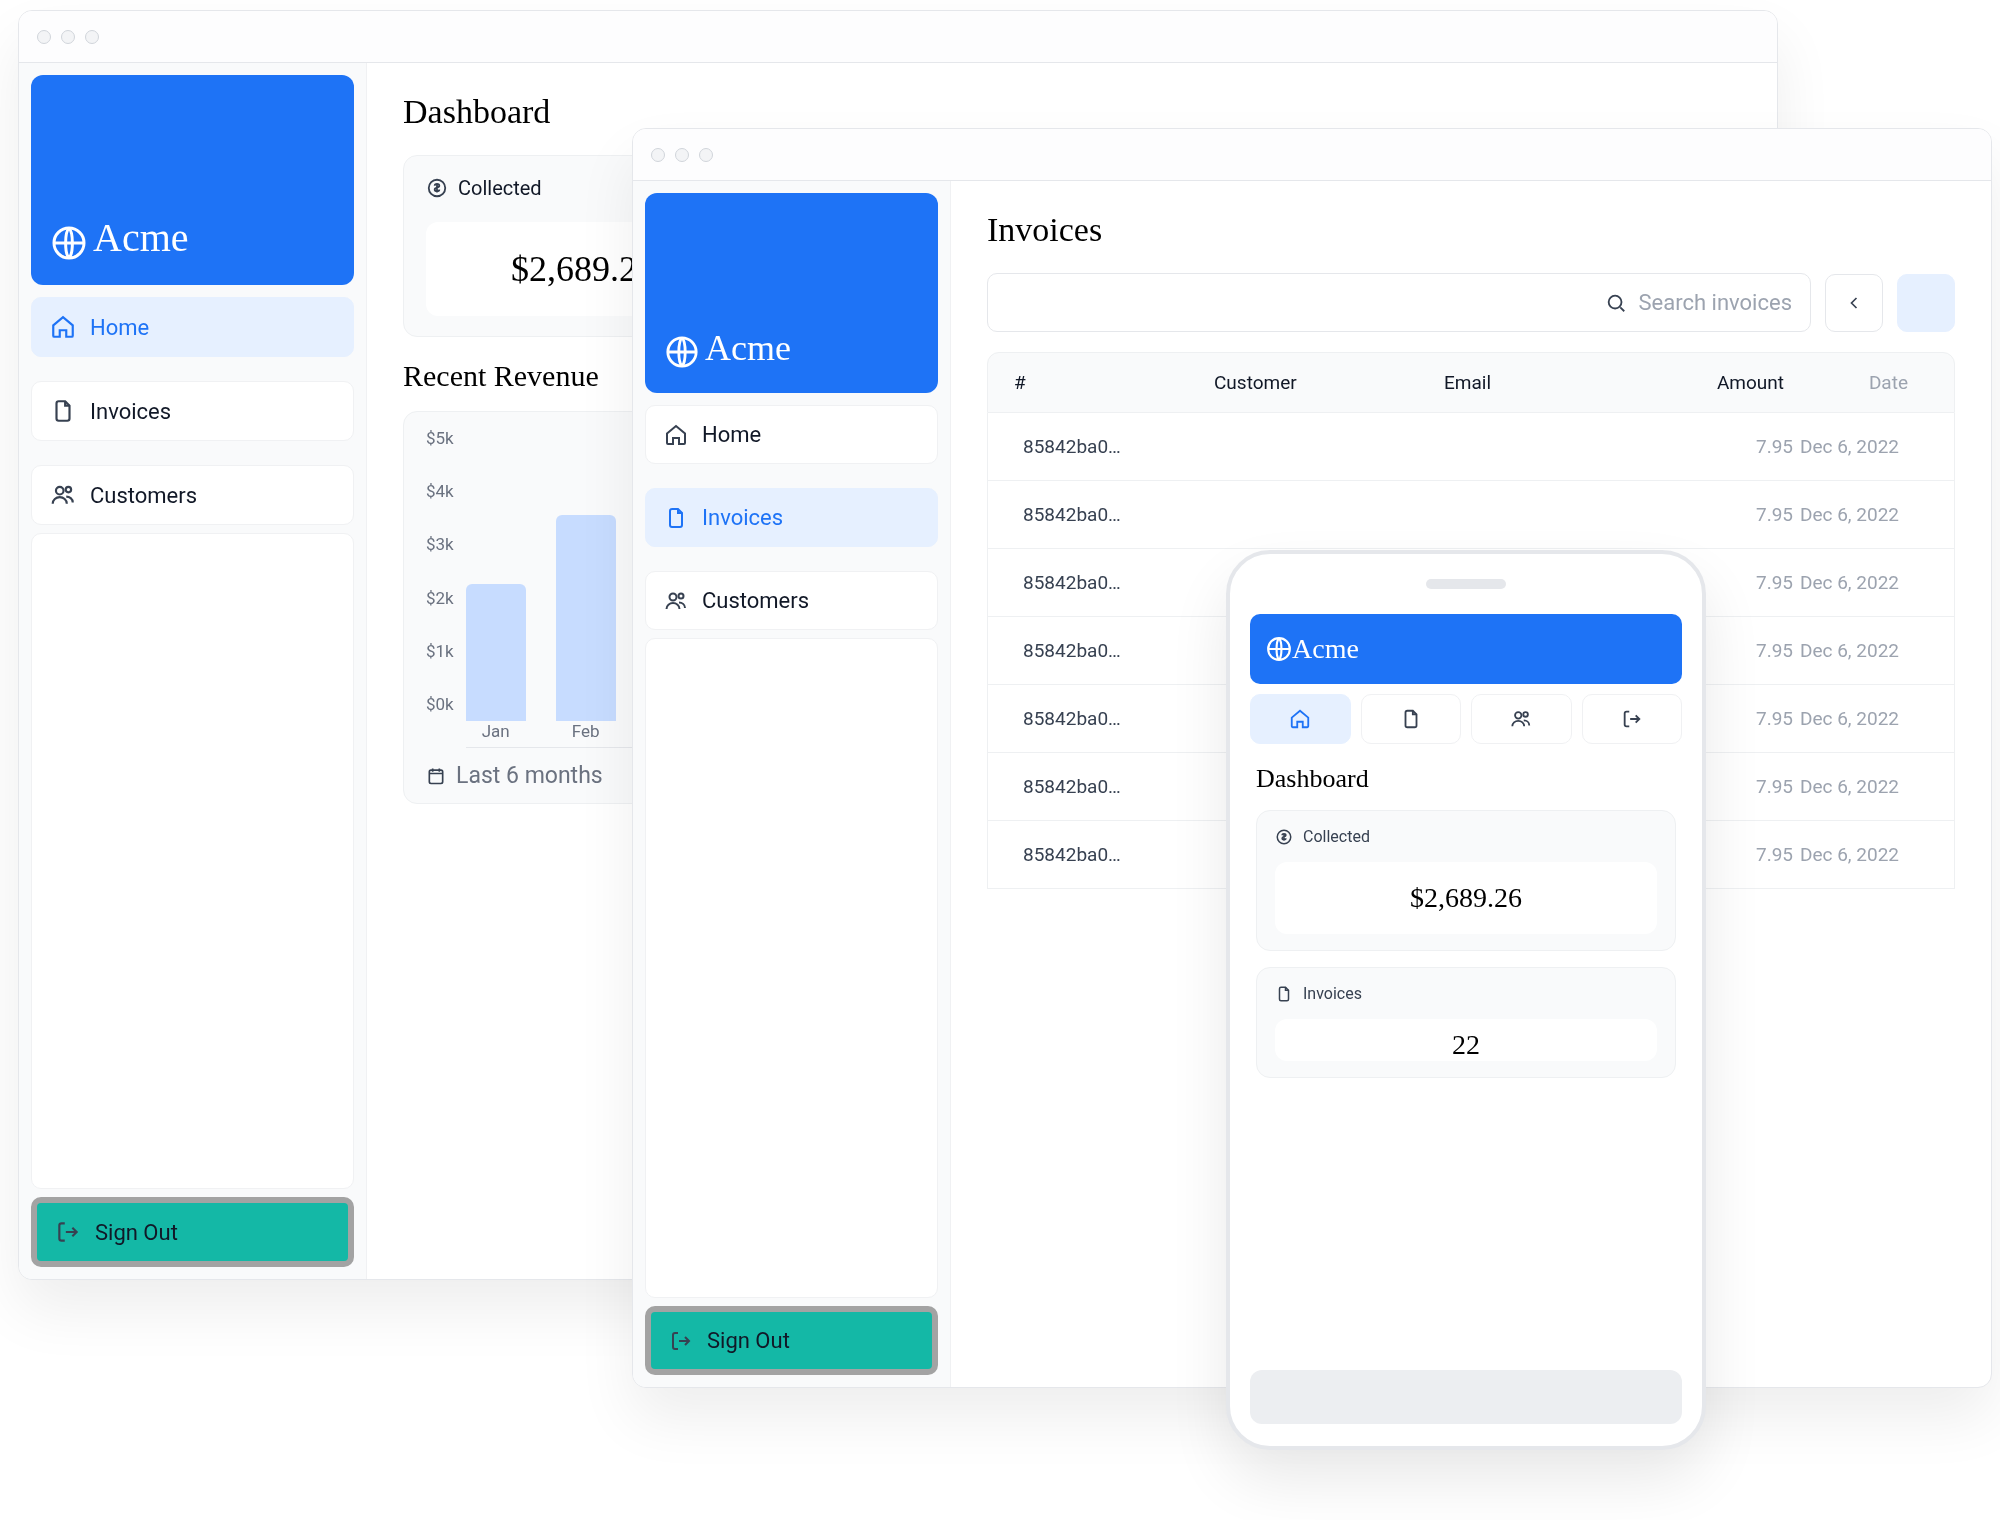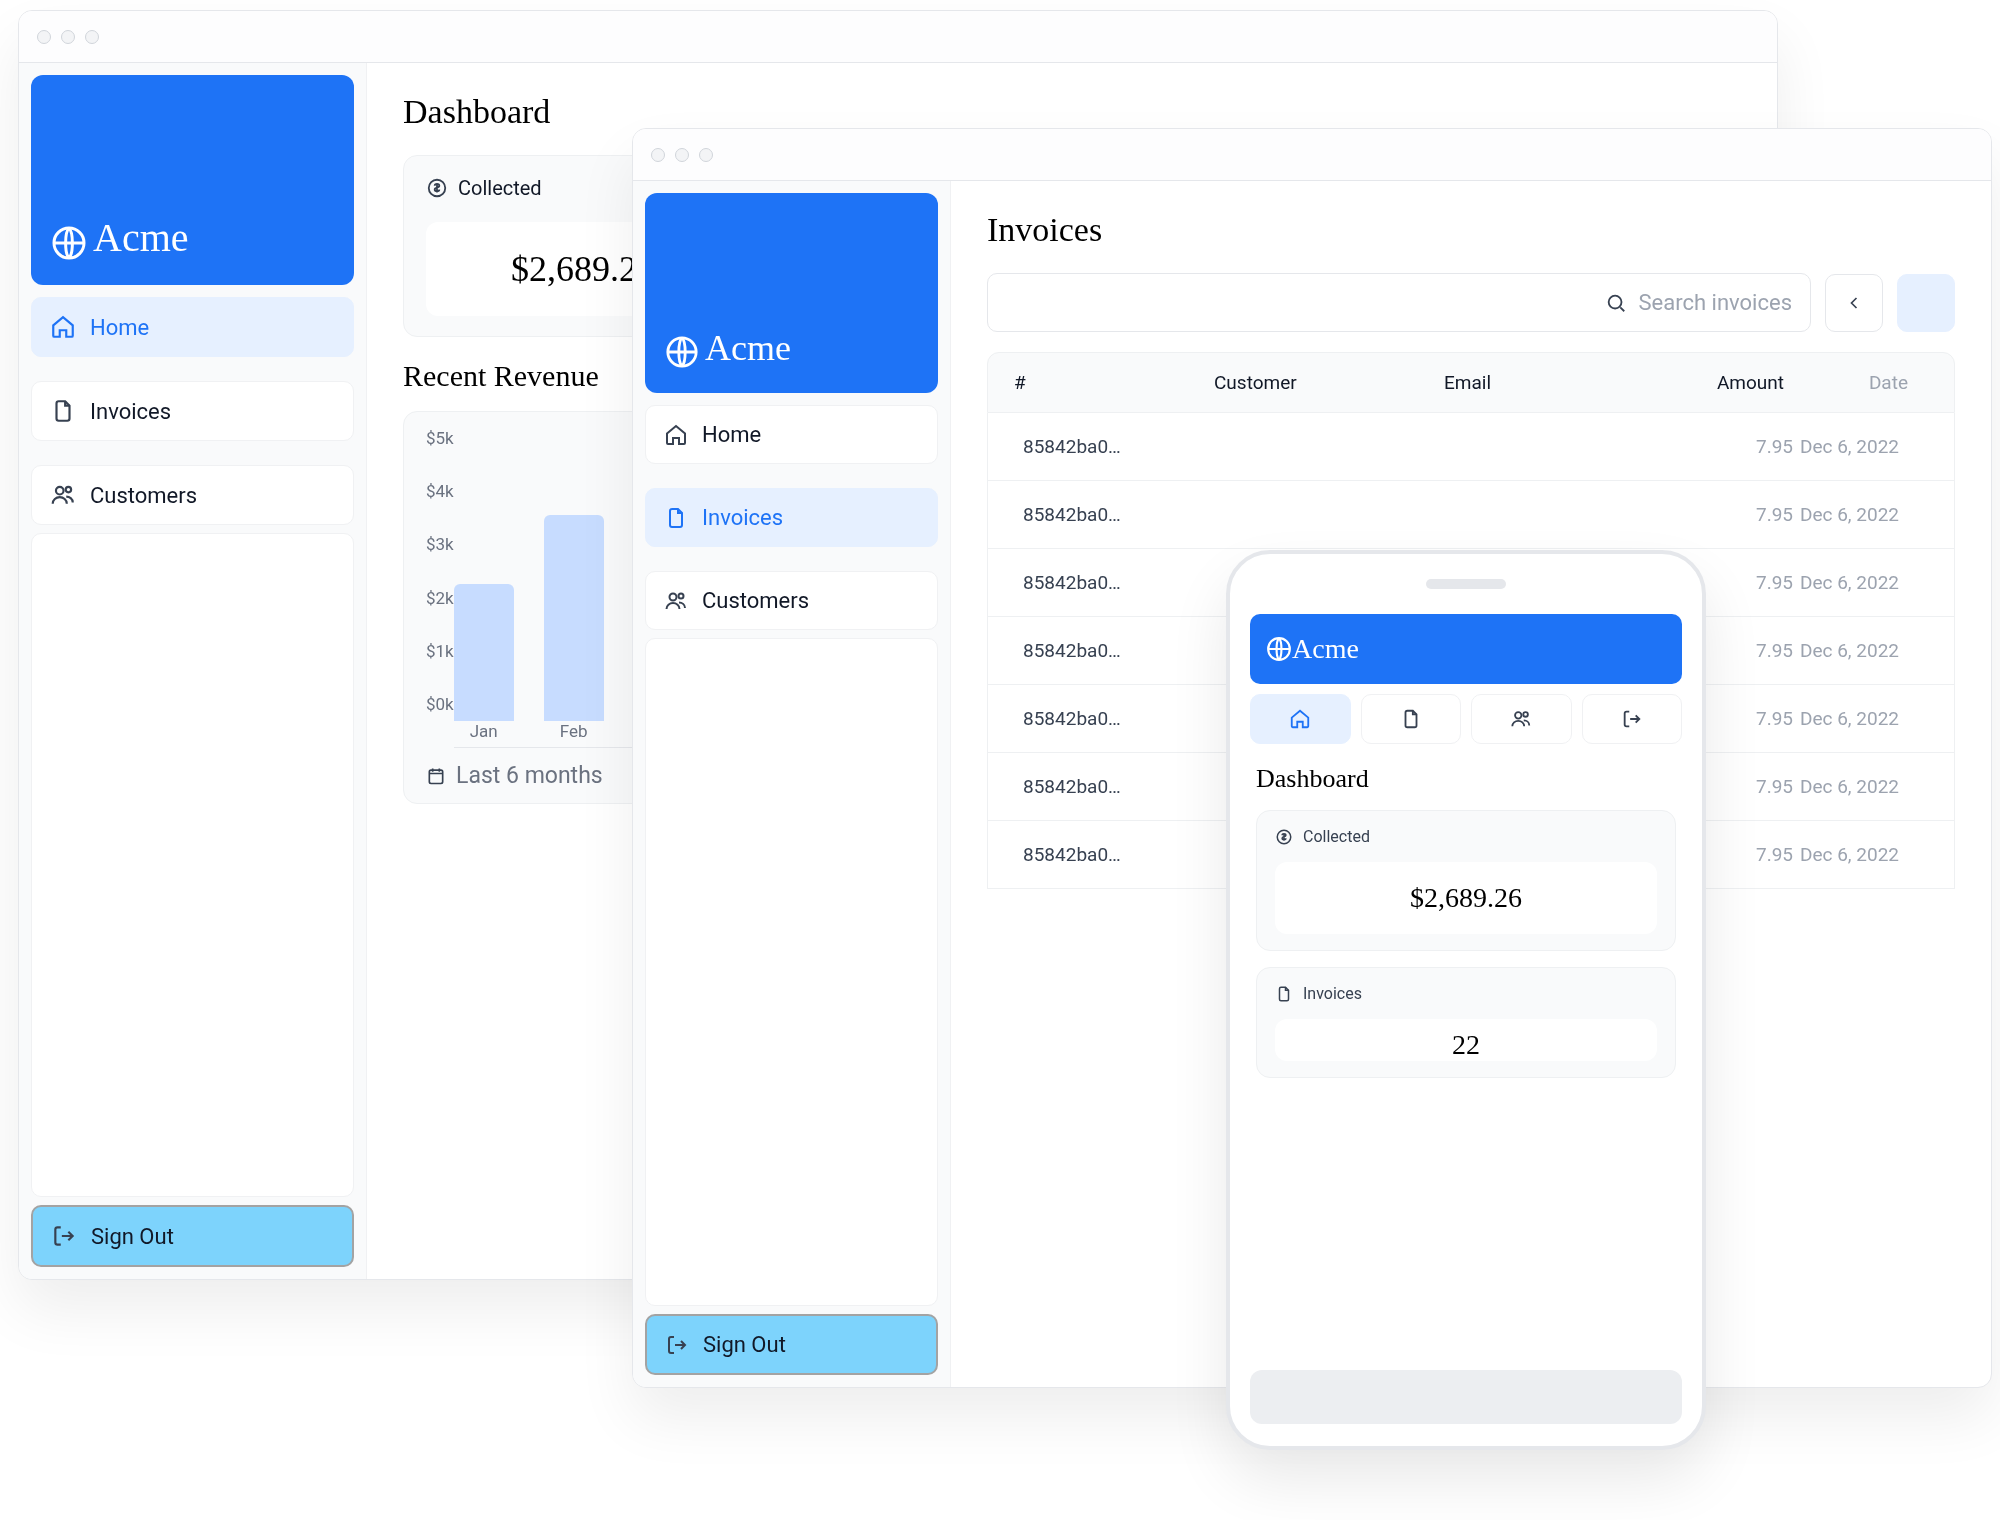--- a/index.html
+++ b/index.html
@@ -60,35 +60,35 @@
     padding:16px 18px; border-radius:10px;
     font-size:22px; color:#111827; background:#fff;
     border:1px solid #f0f1f3;
   }
   .nav-item.active { background:#e6f0ff; color:#1e73f6; border-color:#e6f0ff;}
   .nav-item.active svg { stroke:#1e73f6; }
   .nav-spacer { flex:1; background:#fff; border:1px solid #f0f1f3; border-radius:10px; margin-top:8px;}
   .signout {
     display:flex; align-items:center; gap:14px;
     padding:16px 18px; border-radius:10px;
-    font-size:22px; color:#111827; background:#7dd3fc;
-    border:2px solid #a3a3a3; margin-top:8px;
+    font-size:22px; color:#111827; background:#14b8a6;
+    border:6px solid #a3a3a3; margin-top:8px;
   }
   .main { flex:1; padding:30px 36px; overflow:hidden; }
   .page-title { font-size:34px; margin-bottom:24px; }
   .card {
     background:#f9fafb; border:1px solid #eef0f2; border-radius:14px;
     padding:20px 22px; margin-bottom:22px;
   }
   .card-head { display:flex; align-items:center; gap:10px; font-size:20px; color:#111827; margin-bottom:22px;}
   .card-val { text-align:center; font-size:36px; background:#fff; border-radius:12px; padding:26px 0;}
   .section-title { font-size:30px; margin:10px 0 18px; }
   
   .chart-wrap { background:#f9fafb; border:1px solid #eef0f2; border-radius:14px; padding:16px 22px 14px;}
-  .chart { display:flex; height:320px; gap:0; }
+  .chart { display:flex; height:320px; gap:12px; }
   .ylabels { display:flex; flex-direction:column; justify-content:space-between; font-size:17px; color:#6b7280; padding-bottom:34px;}
   .bars { flex:1; display:flex; align-items:flex-end; gap:30px; border-bottom:1px solid #e5e7eb;}
   .bar-col { flex:1; max-width:60px; display:flex; flex-direction:column; align-items:center;}
   .bar { width:100%; background:#c7dcff; border-radius:6px 6px 0 0;}
   .xlabel { font-size:17px; color:#6b7280; height:26px;}
   .chart-foot { display:flex; align-items:center; gap:10px; color:#6b7280; font-size:23px; margin-top:14px;}
   
   .search-row { display:flex; gap:14px; align-items:center; margin-bottom:20px;}
   .search {
     flex:1; display:flex; align-items:center; gap:12px;

